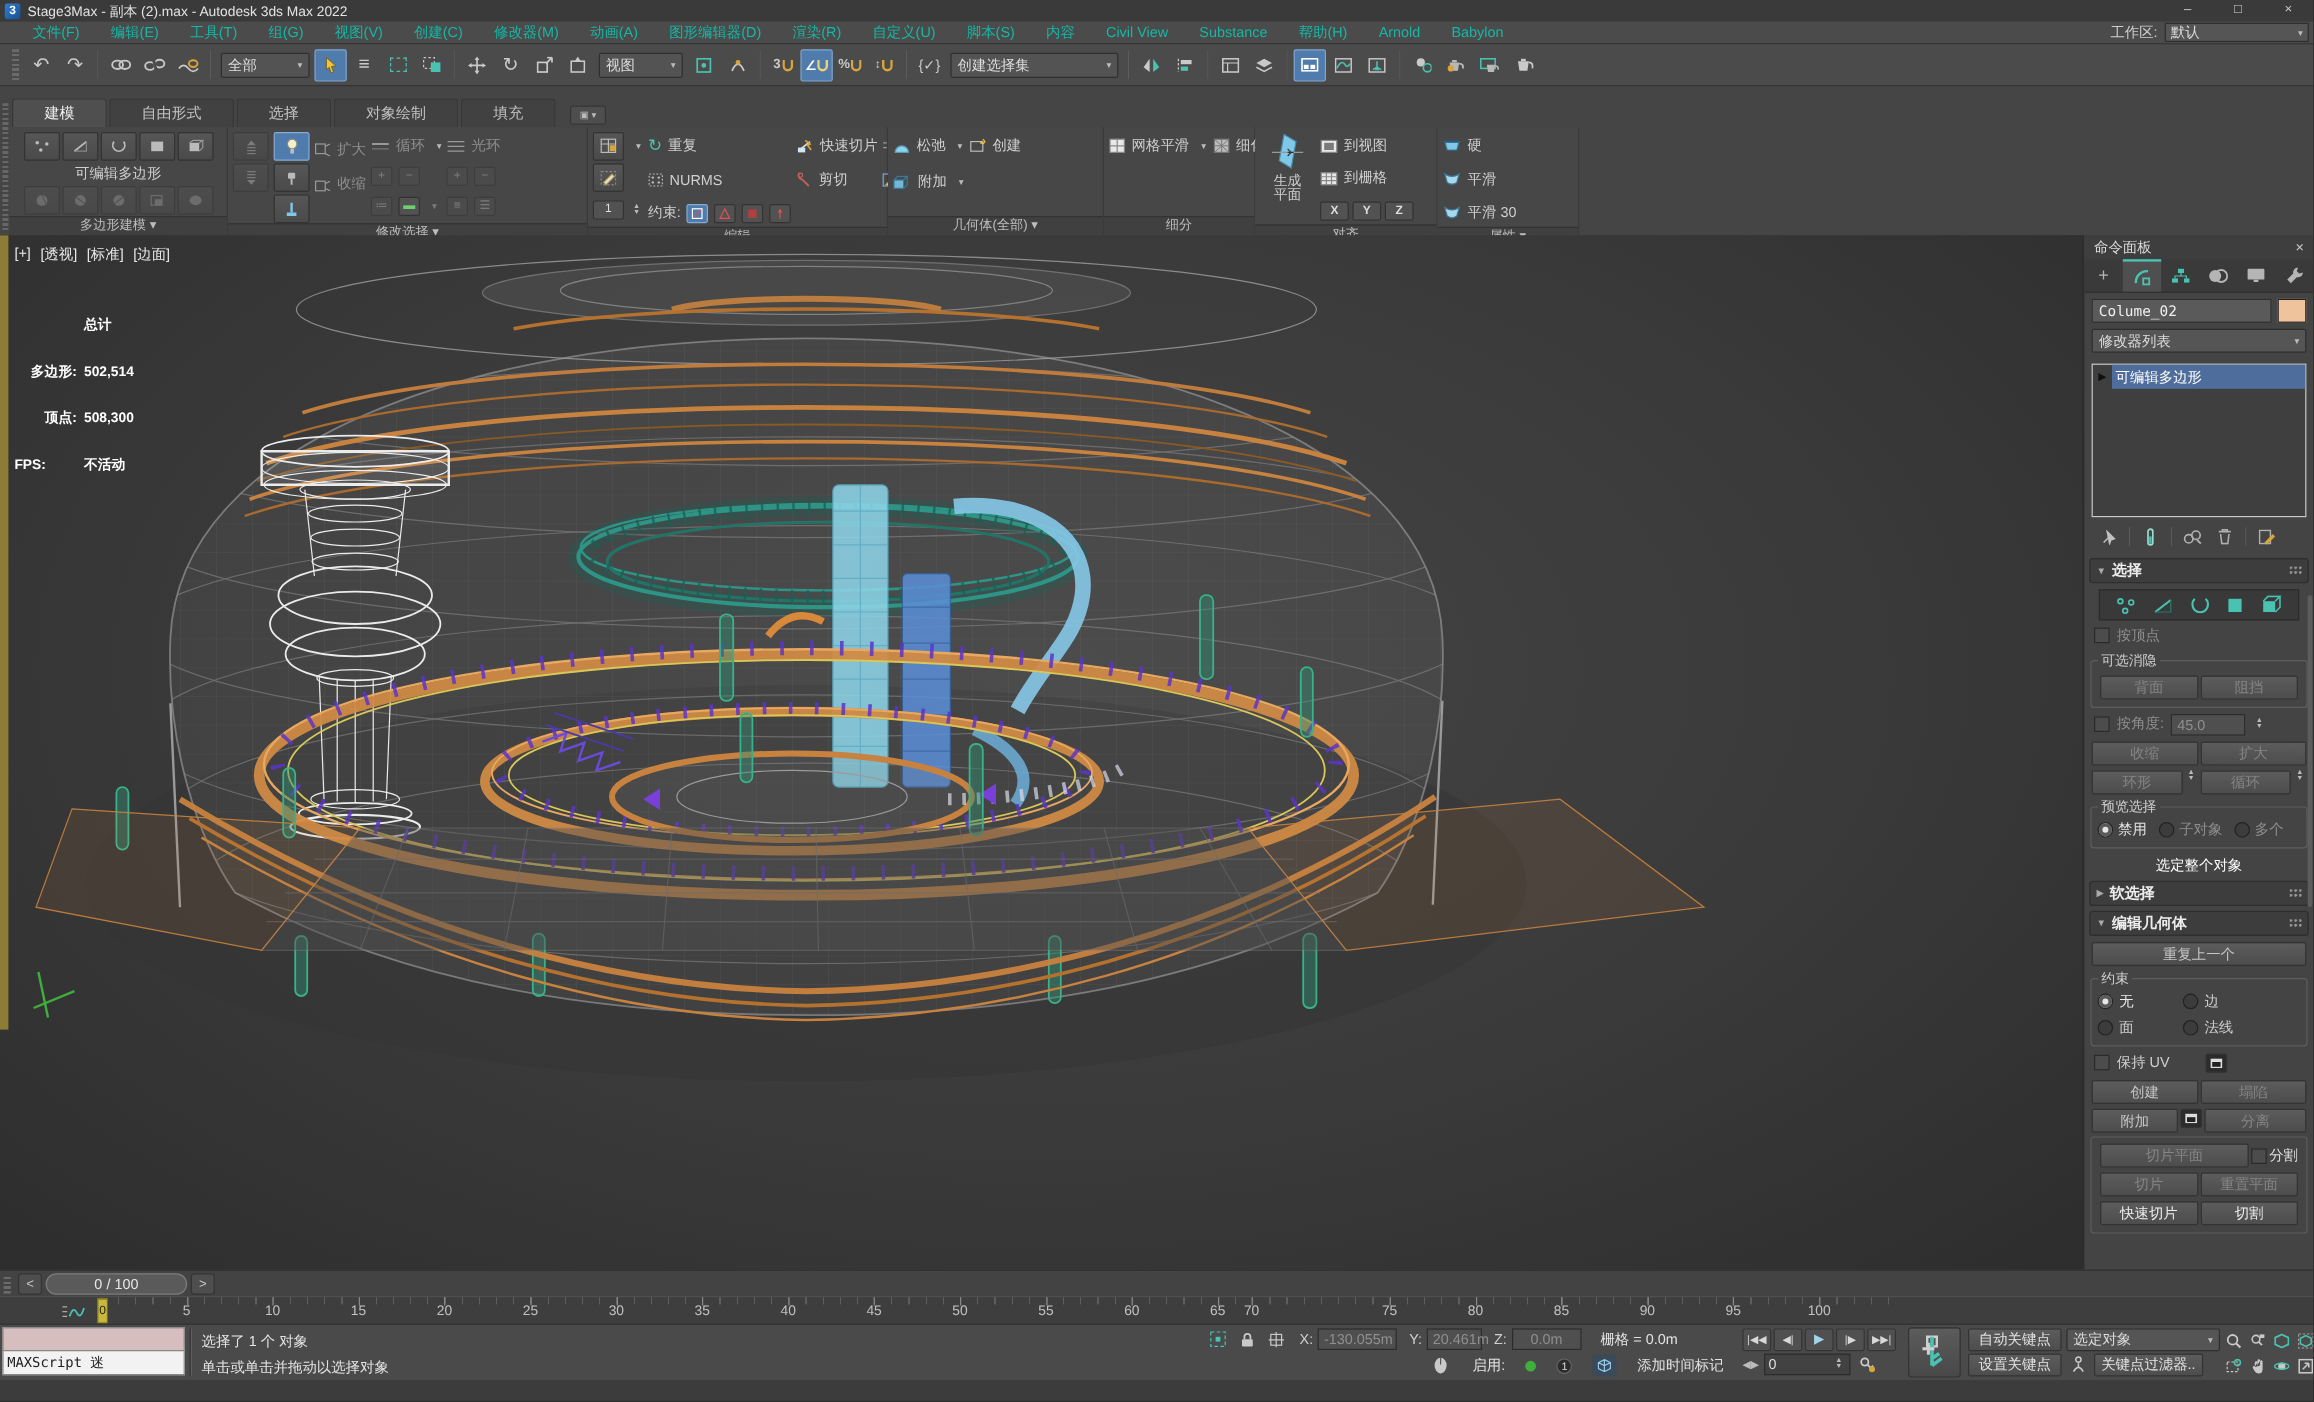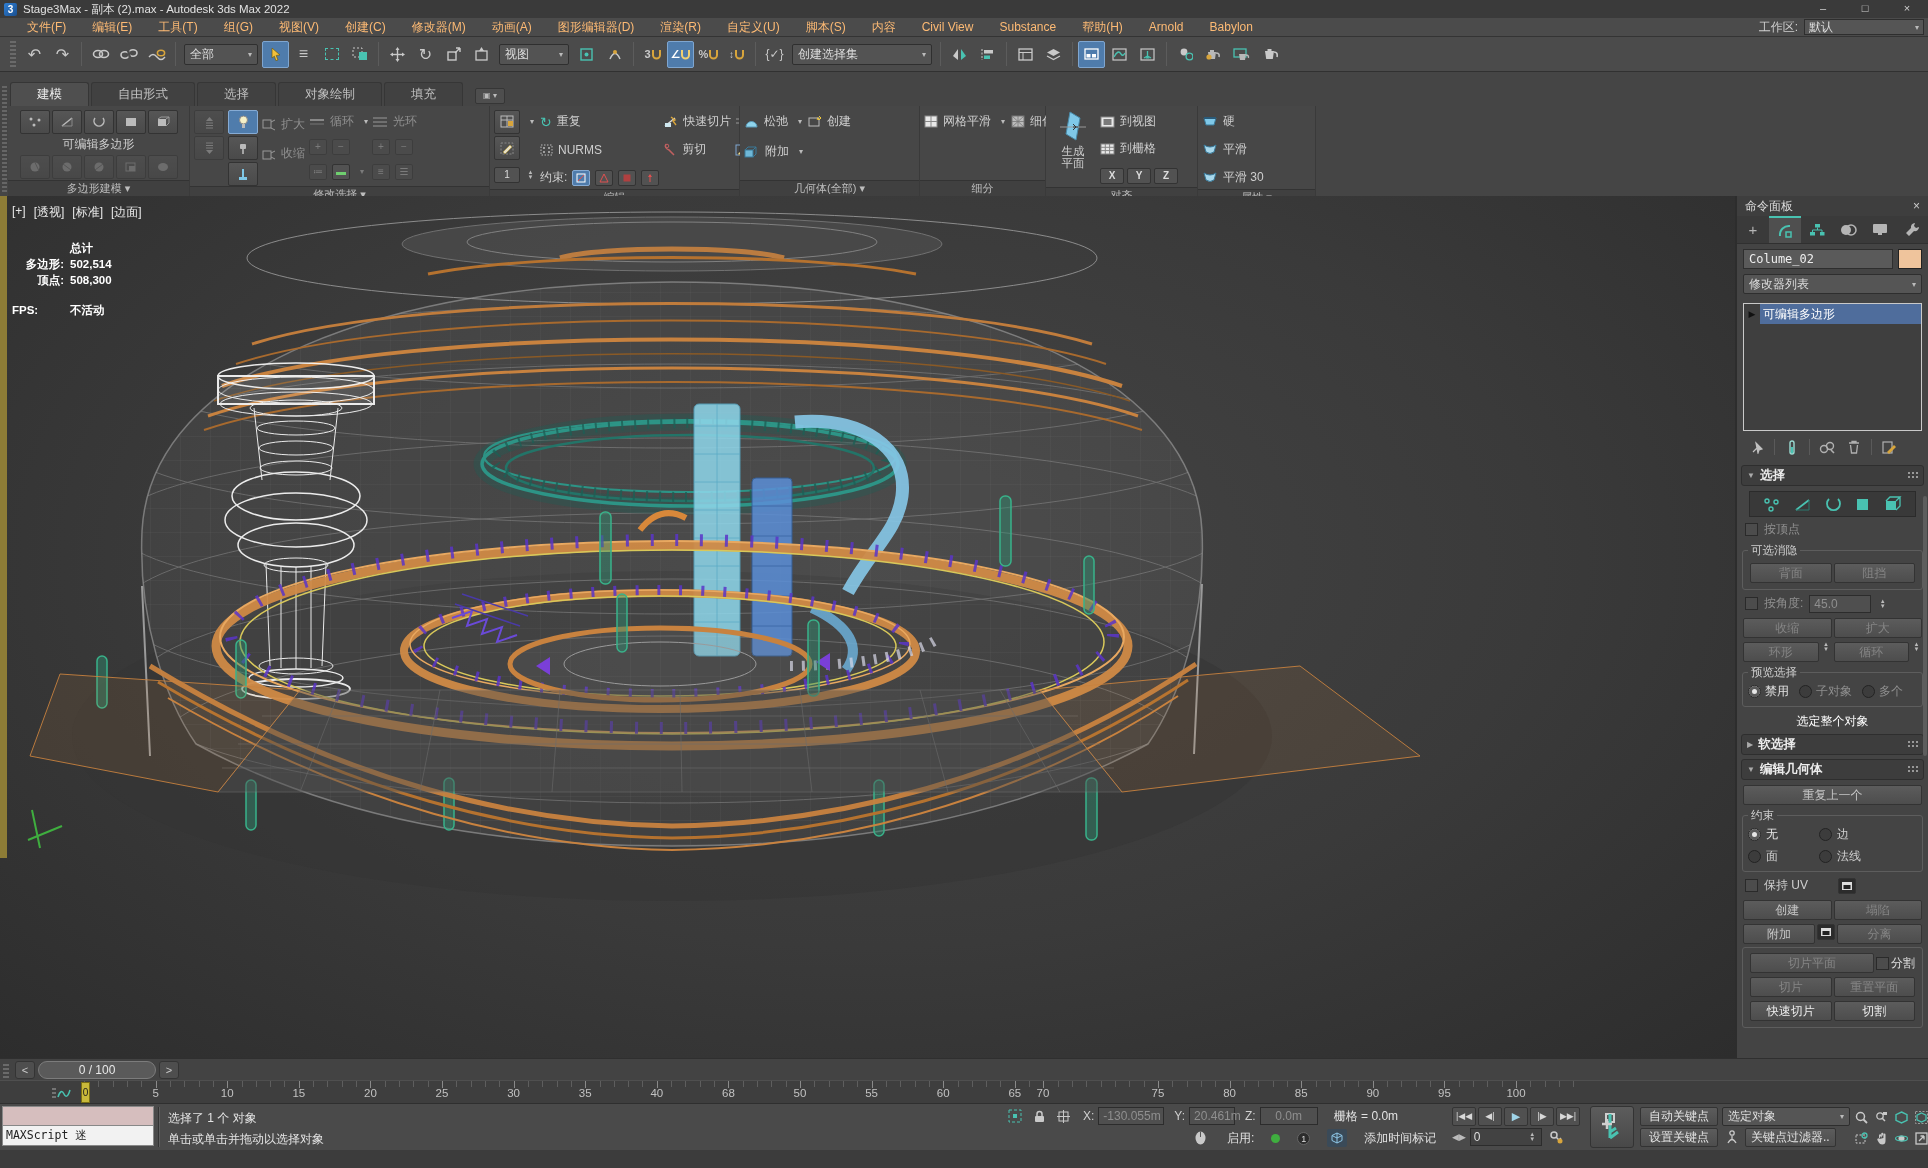--- a/index.html
+++ b/index.html
@@ -11,21 +11,21 @@
   .titlebar { position:absolute; left:0; top:0; width:1928px; height:18px; background:#3a3a3a;
               display:flex; align-items:center; padding-left:4px; gap:6px; }
   .appicon { width:13px; height:13px; background:linear-gradient(135deg,#2f7fd4,#1a4f8f); border-radius:2px;
              color:#fff; font-size:10px; font-weight:bold; text-align:center; line-height:13px; }
   .titletext { font-size:11.5px; color:#e2e2e2; }
   .wincontrols { position:absolute; right:0; top:0; height:18px; display:flex; }
   .winbtn { width:42px; height:18px; text-align:center; line-height:17px; color:#cfcfcf; font-size:11px; }
   
   .menubar { position:absolute; left:0; top:18px; width:1928px; height:19px; background:#4b4b4b;
              display:flex; align-items:center; padding-left:14px; border-bottom:1px solid #343434; }
-  .menuitem { padding:12px 13px; font-size:12px; color:#fdba74; white-space:nowrap; line-height:18px; }
+  .menuitem { padding:12px 13px; font-size:12px; color:#14b8a6; white-space:nowrap; line-height:18px; }
   .workspace { position:absolute; right:4px; top:0; height:18px; display:flex; align-items:center; gap:6px; }
   .workspace .lbl { color:#cfcfcf; }
   .wsdd { width:120px; height:16px; background:#555; border:1px solid #2e2e2e; display:flex; align-items:center;
           justify-content:space-between; padding:0 4px; color:#ddd; }
   
   .toolbar { position:absolute; left:0; top:37px; width:1928px; height:35px; background:#4b4b4b;
              display:flex; align-items:center; padding-left:10px; border-bottom:1px solid #313131; gap:1px; }
   .grip { width:6px; height:26px; background:repeating-linear-gradient(0deg,#6a6a6a 0 2px,transparent 2px 4px); margin-right:4px; }
   .tbtn { width:27px; height:27px; display:flex; align-items:center; justify-content:center; color:#c9c9c9;
           font-size:16px; border-radius:2px; position:relative; }
@@ -62,21 +62,21 @@
              display:flex; align-items:center; justify-content:center; font-size:10px; color:#c55; }
   .minibox.sel { background:#4f7cac; border-color:#86abd4; color:#fff; }
   .spin { display:inline-flex; flex-direction:column; width:11px; }
   .spin i { font-style:normal; font-size:6px; line-height:5px; color:#bbb; text-align:center; }
   
   .viewport { position:absolute; left:0; top:196px; width:1735px; height:862px;
               background:radial-gradient(ellipse at 50% 42%, #454545 0%, #3a3a3a 55%, #2d2d2d 100%); overflow:hidden; }
   .vp-strip { position:absolute; left:0; top:0; width:7px; height:662px; background:#8d7c36; }
   .vp-labels { position:absolute; left:12px; top:8px; display:flex; gap:8px; font-size:12px; color:#e8e8e8; }
   .vp-stats { position:absolute; left:12px; top:44px; font-size:11.5px; color:#fff; font-weight:bold; line-height:16px; }
-  .vp-stats .row { display:flex; }
+  .vp-stats .row { display:flex;margin-top:23px; }
   .vp-stats .k { width:52px; text-align:right; margin-right:6px; }
   .vp-fps { margin-top:14px; }
   
   .cmdpanel { position:absolute; left:1735px; top:196px; width:193px; height:862px; background:#444;
               border-left:2px solid #2d2d2d; font-size:12px; }
   .cp-header { height:20px; display:flex; align-items:center; justify-content:space-between; padding:0 8px;
                color:#ddd; background:#3e3e3e; }
   .cp-tabs { height:28px; display:flex; background:#3a3a3a; border-bottom:1px solid #303030; }
   .cp-tab { flex:1; display:flex; align-items:center; justify-content:center; color:#b5b5b5; font-size:15px; }
   .cp-tab.active { background:#4f4f4f; border-top:2px solid #49c2b1; }
@@ -1260,21 +1260,21 @@
       <div></div>
       <span class="frame-handle">0</span>
     <span class="ruler-num" style="left: 57.6px;">5</span>
         <span class="ruler-num" style="left: 129.2px;">10</span>
         <span class="ruler-num" style="left: 200.8px;">15</span>
         <span class="ruler-num" style="left: 272.4px;">20</span>
         <span class="ruler-num" style="left: 344px;">25</span>
         <span class="ruler-num" style="left: 415.6px;">30</span>
         <span class="ruler-num" style="left: 487.2px;">35</span>
         <span class="ruler-num" style="left: 558.8px;">40</span>
-        <span class="ruler-num" style="left: 630.4px;">68</span>
+        <span class="ruler-num" style="left: 630.4px;">45</span>
         <span class="ruler-num" style="left: 702px;">50</span>
         <span class="ruler-num" style="left: 773.6px;">55</span>
         <span class="ruler-num" style="left: 845.2px;">60</span>
         <span class="ruler-num" style="left: 916.8px;">65</span>
         <span class="ruler-num" style="left: 945px;">70</span>
         <span class="ruler-num" style="left: 1060px;">75</span>
         <span class="ruler-num" style="left: 1131.6px;">80</span>
         <span class="ruler-num" style="left: 1203.2px;">85</span>
         <span class="ruler-num" style="left: 1274.8px;">90</span>
         <span class="ruler-num" style="left: 1346.4px;">95</span>

